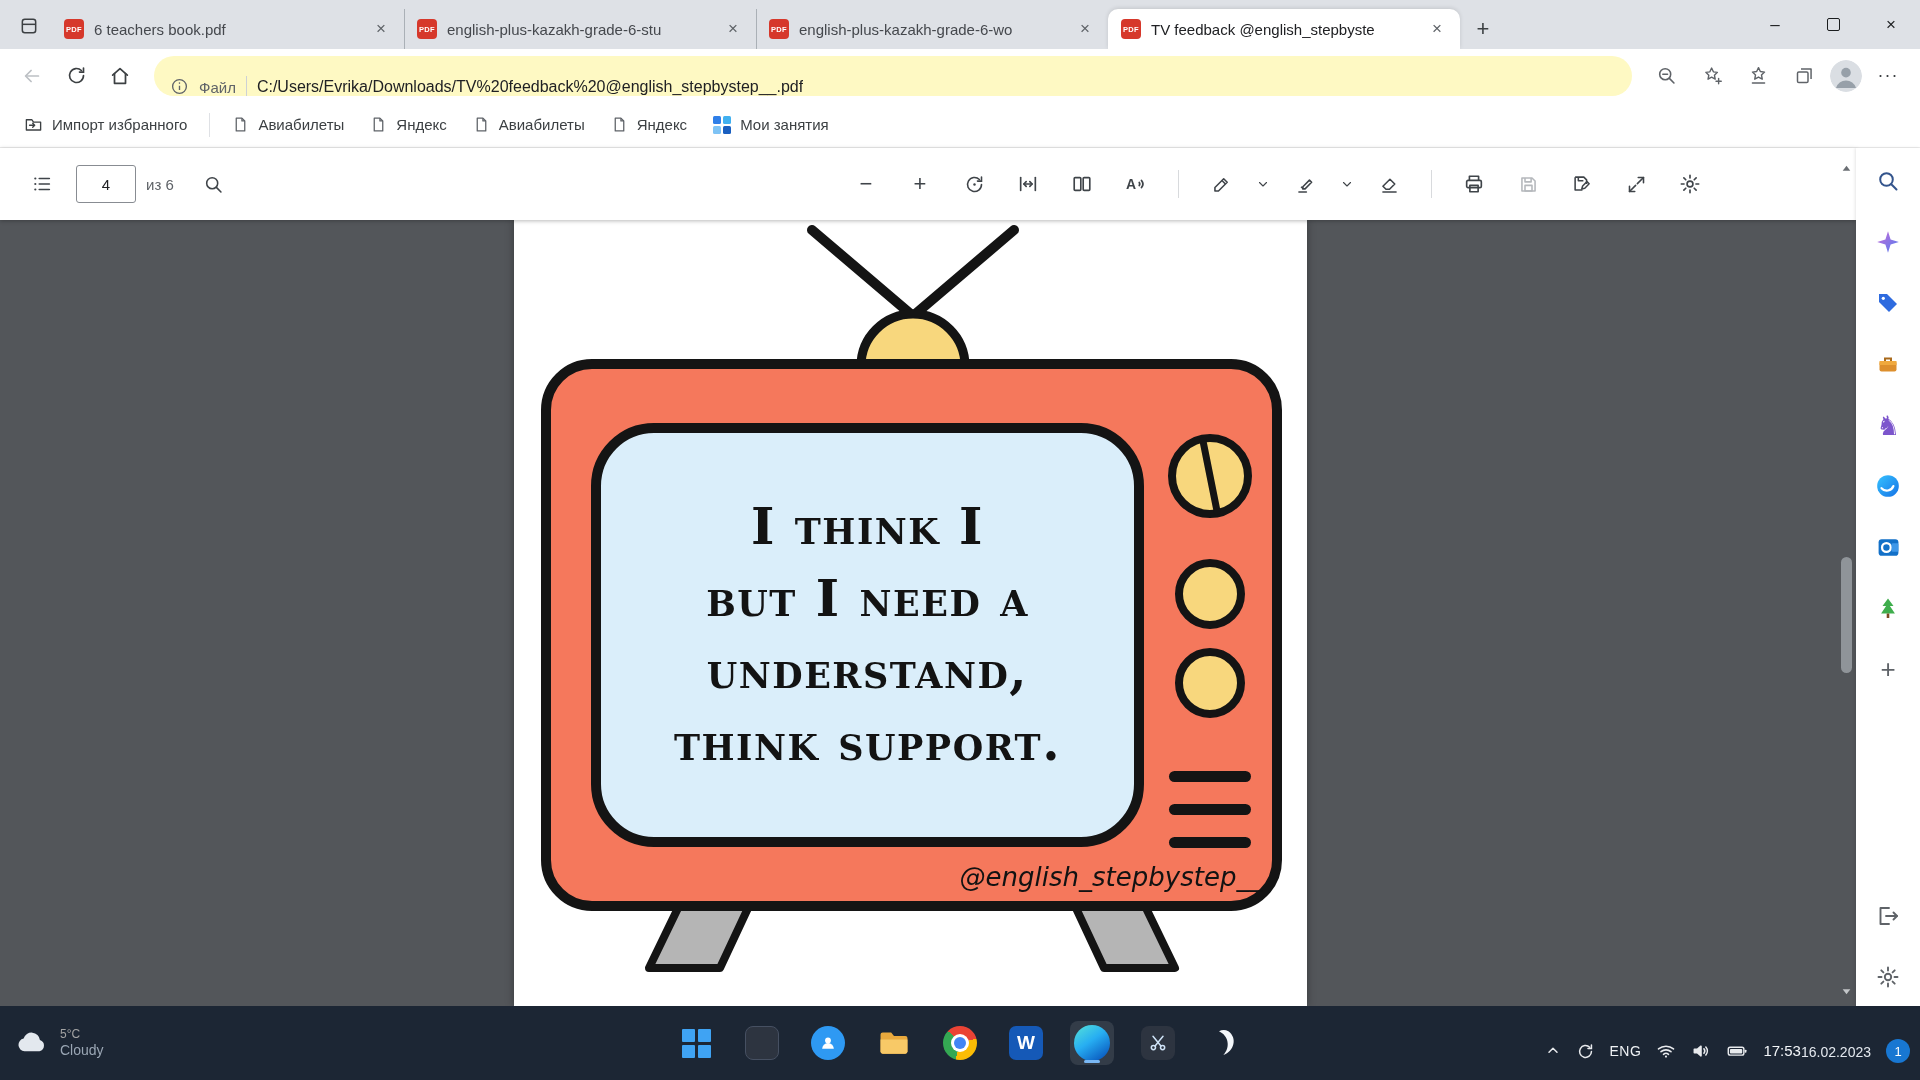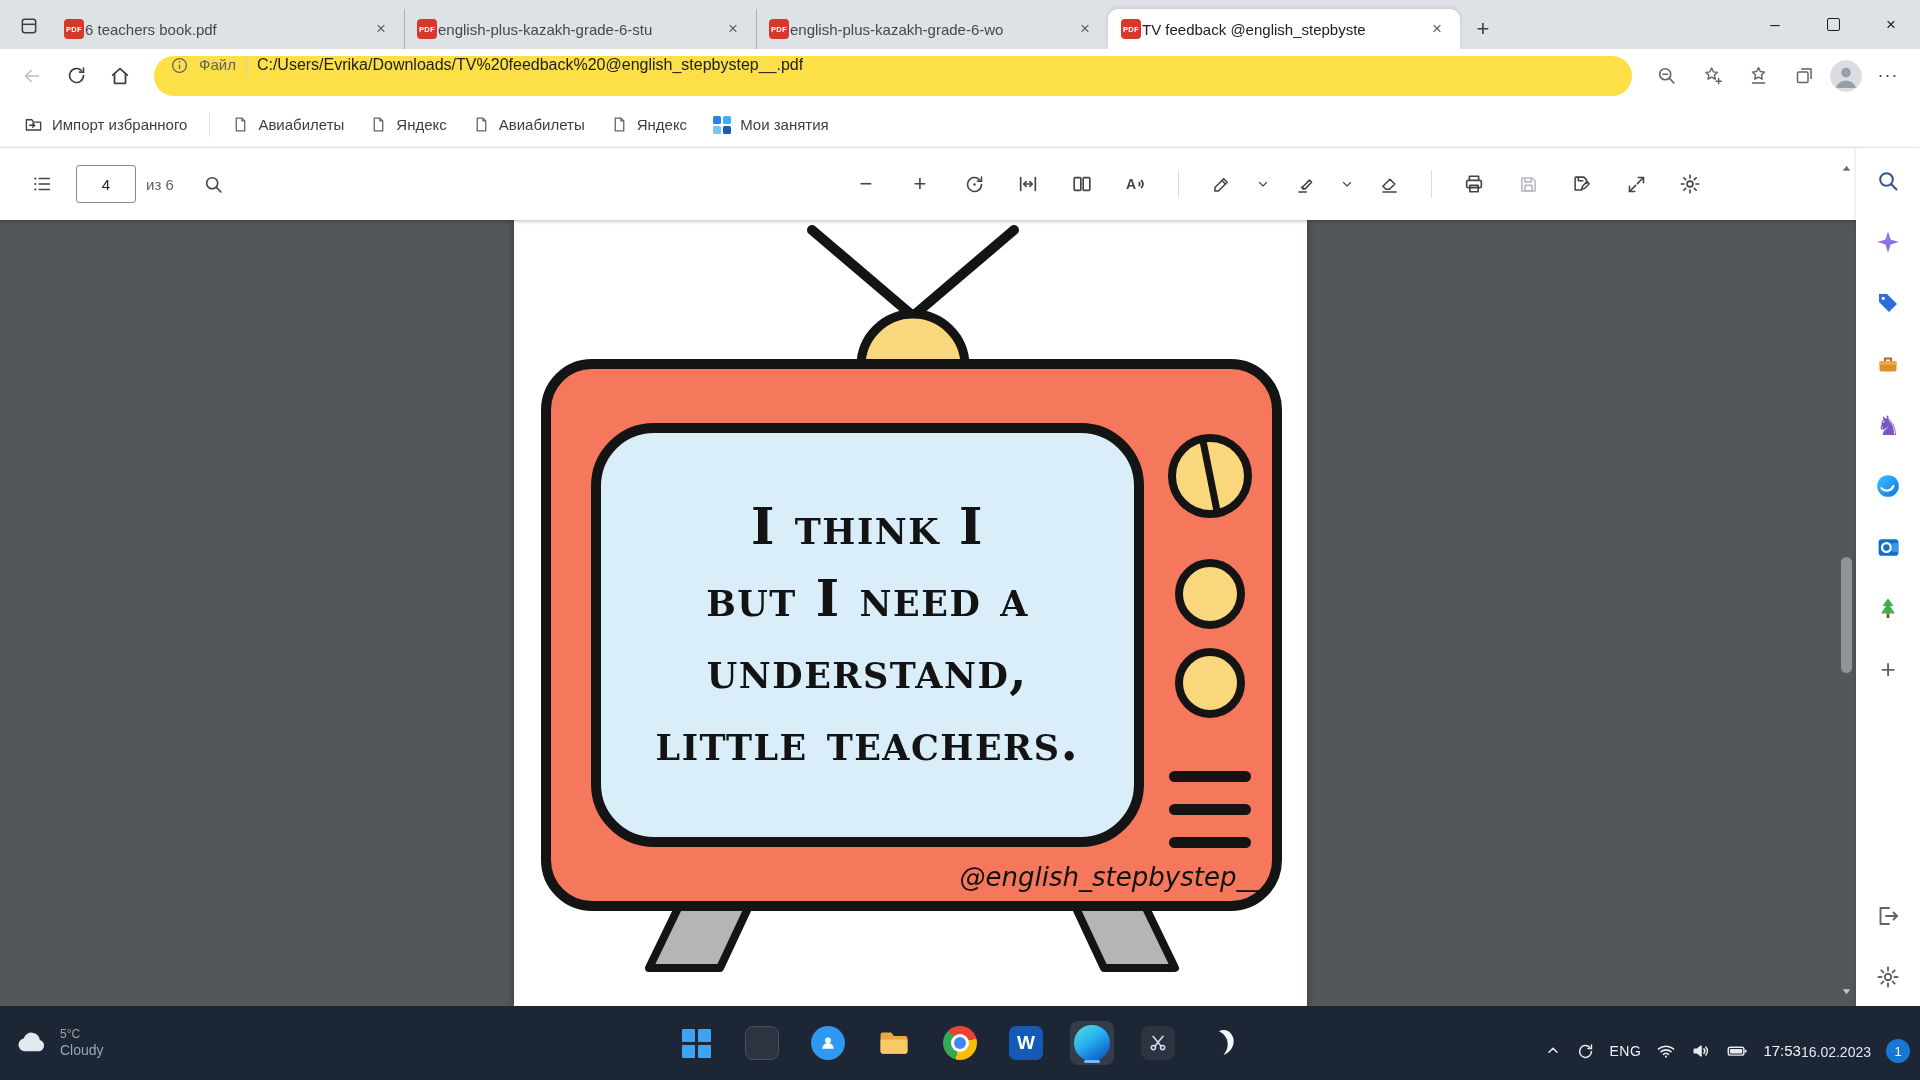--- a/index.html
+++ b/index.html
@@ -3,36 +3,36 @@
 <meta charset="utf-8">
 <style>
   html,body{margin:0;padding:0;}
   body{width:1920px;height:1080px;overflow:hidden;position:relative;background:#53565a;
        font-family:"Liberation Sans",sans-serif;-webkit-user-select:none;user-select:none;}
   .i svg{display:block}
   
   #titlebar{position:absolute;top:0;left:0;right:0;height:49px;background:#dee1e6;display:flex;align-items:flex-end;}
   .tab-actions{width:30px;height:30px;margin:0 8px 8px 14px;display:flex;align-items:center;justify-content:center;color:#3c4043;border-radius:6px;}
   #tabs{display:flex;height:40px;}
-  .tab{width:352px;display:flex;align-items:center;gap:1px;padding:0 12px;box-sizing:border-box;color:#45484d;font-size:15px;position:relative;}
+  .tab{width:352px;display:flex;align-items:center;gap:10px;padding:0 12px;box-sizing:border-box;color:#45484d;font-size:15px;position:relative;}
   .tab.t2,.tab.t3{border-left:1px solid #aab0b6;}
   .tab.active{background:#ffffff;border-radius:10px 10px 0 0;box-shadow:0 -1px 4px rgba(0,0,0,.12);color:#202124;border-left:1px solid transparent;}
   .tab-title{flex:1;white-space:nowrap;overflow:hidden;text-overflow:ellipsis;}
   .pdfbadge{flex:0 0 auto;width:20px;height:20px;border-radius:4px;background:#d6382b;color:#fff;
             font-size:7.5px;font-weight:bold;display:flex;align-items:center;justify-content:center;letter-spacing:.3px;}
   .tab-close{flex:0 0 auto;width:22px;height:22px;border-radius:50%;display:flex;align-items:center;justify-content:center;color:#5f6368;font-size:17px;}
   .newtab{width:34px;height:34px;margin:0 0 3px 6px;display:flex;align-items:center;justify-content:center;font-size:22px;color:#3c4043;border-radius:6px;}
   .wincontrols{margin-left:auto;display:flex;height:49px;}
   .winbtn{width:58px;display:flex;align-items:center;justify-content:center;color:#1b1d1f;font-size:17px;}
   .maxsq{width:11px;height:11px;border:1.3px solid #1b1d1f;border-radius:2px;display:block;}
   
   #navbar{position:absolute;top:49px;left:0;right:0;height:53px;background:#fff;display:flex;align-items:center;padding:0 12px;box-sizing:border-box;gap:4px;}
   .navbtn{width:40px;height:40px;border-radius:8px;display:flex;align-items:center;justify-content:center;color:#3c4043;}
   .navbtn.disabled{color:#bcc0c4;}
-  .urlbar{flex:1;height:40px;background:#fde047;border-radius:20px;display:flex;align-items:flex-start;gap:10px;padding:0 16px;margin:0 10px;overflow:hidden;}
+  .urlbar{flex:1;height:40px;background:#fef9c3;border-radius:20px;display:flex;align-items:flex-end;gap:10px;padding:0 16px;margin:0 10px;overflow:hidden;}
   .url-label{color:#5f6368;font-size:15px;flex:0 0 auto;}
   .urlsep{width:1px;height:20px;background:#cdd1d5;flex:0 0 auto;}
   .url-text{color:#202124;font-size:16px;white-space:nowrap;overflow:hidden;text-overflow:ellipsis;}
   .nav-right{display:flex;align-items:center;gap:6px;}
   .avatar{width:32px;height:32px;border-radius:50%;overflow:hidden;}
   
   #bookmarksbar{position:absolute;top:102px;left:0;right:0;height:46px;background:#fff;border-bottom:1px solid #ececec;
                 display:flex;align-items:center;padding:0 14px;box-sizing:border-box;gap:6px;}
   .bm{display:flex;align-items:center;gap:9px;padding:6px 10px;border-radius:8px;font-size:15px;color:#3c4043;}
   .bmdiv{width:1px;height:24px;background:#dfe1e5;margin:0 6px;}
@@ -404,21 +404,21 @@
       <circle cx="696" cy="463" r="31" stroke="#141414" stroke-width="8" fill="#f8d77d"></circle>
 
       <rect x="655" y="551" width="82" height="11" rx="5.5" fill="#141414"></rect>
       <rect x="655" y="584" width="82" height="11" rx="5.5" fill="#141414"></rect>
       <rect x="655" y="617" width="82" height="11" rx="5.5" fill="#141414"></rect>
     </svg>
     <div class="tv-text">
       <div>I think I</div>
       <div>but I need a</div>
       <div>understand,</div>
-      <div>little teachers.</div>
+      <div>think support.</div>
     </div>
     <div class="handle">@english_stepbystep__</div>
   </div>
 </div>
 
 <div id="vscroll">
   <div class="scroll-up">
     <svg width="13" height="13" viewBox="0 0 24 24" fill="currentColor">
         <path d="M12 7l7 9H5z"></path>
       </svg>

